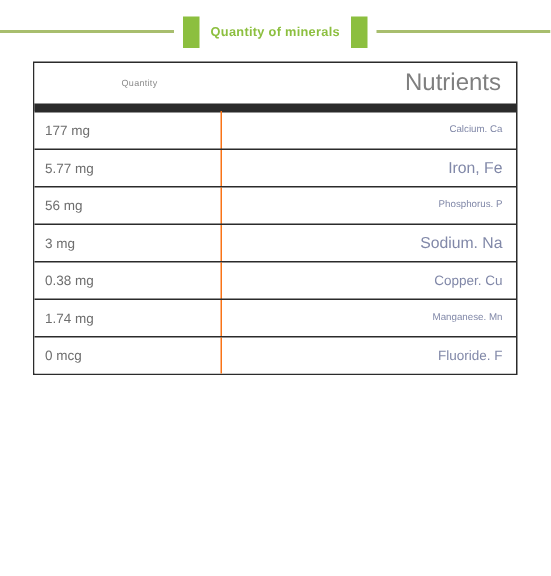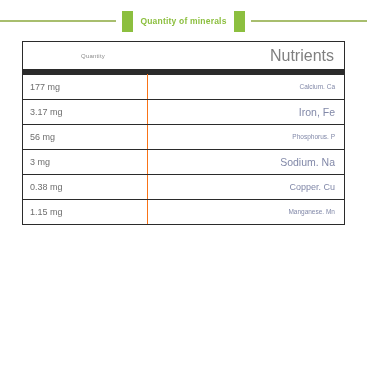--- a/index.html
+++ b/index.html
@@ -161,36 +161,40 @@
         <tr class="header-rule">
           <td colspan="2"></td>
         </tr>
       </thead>
       <tbody id="tbody">
           <tr>
             <td class="qty qty-lg">177 mg</td>
             <td class="nutr sz-sm">Calcium. Ca</td>
           </tr>
           <tr>
-            <td class="qty qty-lg">3.17 mg</td>
+            <td class="qty qty-lg">5.77 mg</td>
             <td class="nutr sz-lg">Iron, Fe</td>
           </tr>
           <tr>
             <td class="qty qty-lg">56 mg</td>
             <td class="nutr sz-sm">Phosphorus. P</td>
           </tr>
           <tr>
             <td class="qty qty-lg">3 mg</td>
             <td class="nutr sz-lg">Sodium. Na</td>
           </tr>
           <tr>
             <td class="qty qty-lg">0.38 mg</td>
             <td class="nutr sz-md">Copper. Cu</td>
           </tr>
           <tr>
-            <td class="qty qty-lg">1.15 mg</td>
+            <td class="qty qty-lg">1.74 mg</td>
             <td class="nutr sz-sm">Manganese. Mn</td>
+          </tr>
+          <tr>
+            <td class="qty qty-lg">0 mcg</td>
+            <td class="nutr sz-md">Fluoride. F</td>
           </tr>
         </tbody>
     </table>
   </div>
 
 </div>
 
 </body></html>

